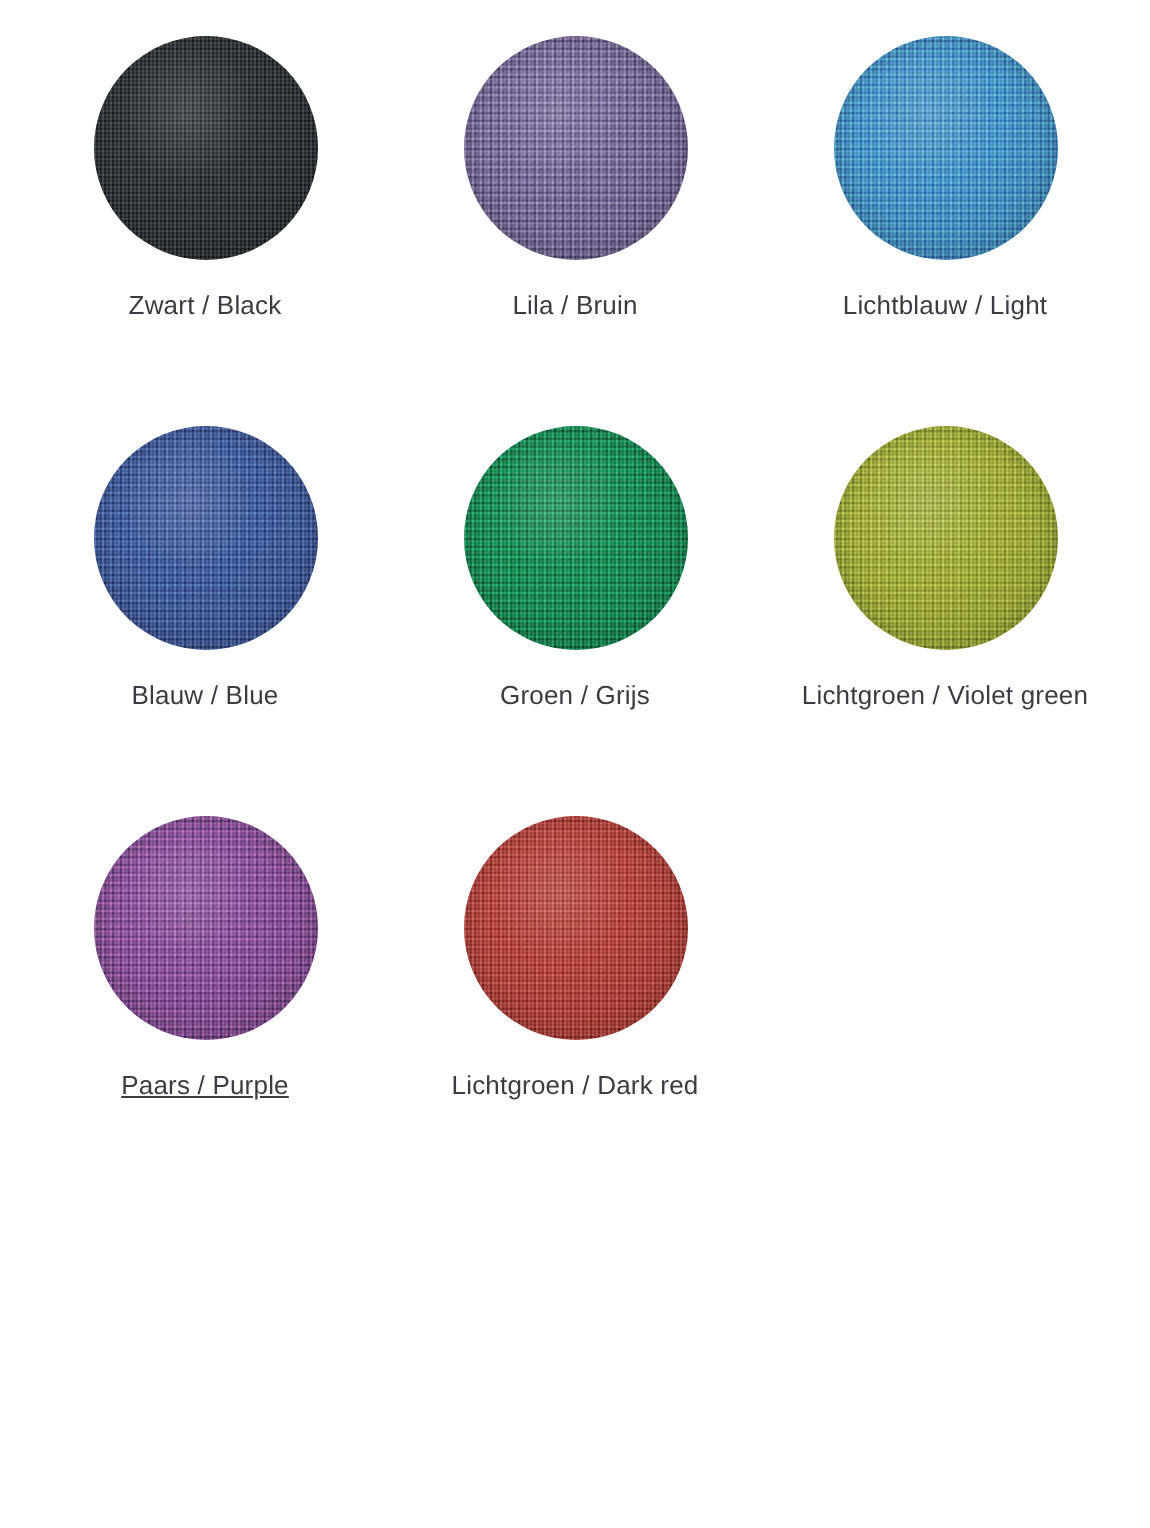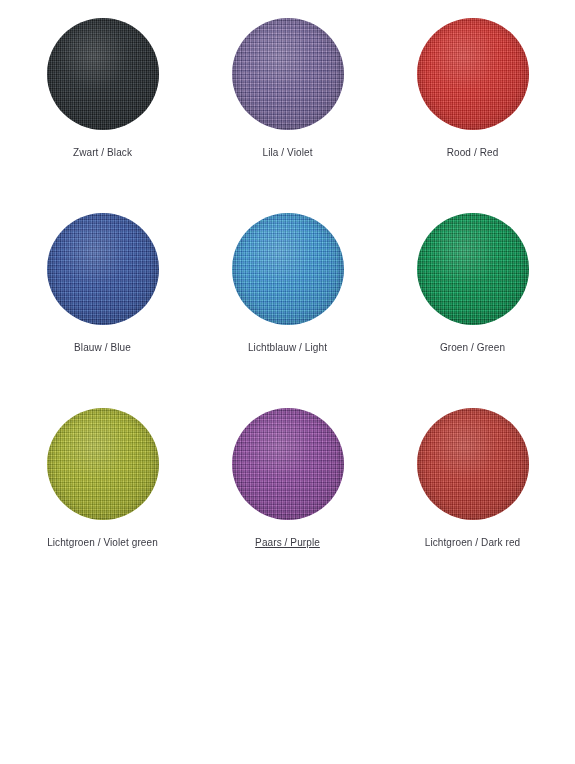--- a/index.html
+++ b/index.html
@@ -75,64 +75,60 @@
         rgba(0,0,0,0.09) 2px),
       radial-gradient(ellipse 70% 70% at 42% 34%,
         rgba(255,255,255,0.16) 0%,
         rgba(255,255,255,0.02) 45%,
         rgba(0,0,0,0.10) 100%);
     pointer-events: none;
   }
 
   .swatch-label {
     margin-top: 16px;
-    font-size: 10px;
+    font-size: 13px;
     line-height: 14px;
     color: #3b3b44;
     text-align: center;
     white-space: nowrap;
     letter-spacing: 0.1px;
   }
 </style>
 </head>
 <body style="background: rgb(255, 255, 255);">
 
 <div class="swatch-sheet">
 
   <div class="swatch-cell">
     <div class="swatch-disc" style="--swatch-color: #22282c;"></div>
     <div class="swatch-label" style="color: rgb(59, 59, 68);">Zwart / Black</div>
   </div>
 
   <div class="swatch-cell">
     <div class="swatch-disc" style="--swatch-color: #7b6aa0;"></div>
-    <div class="swatch-label" style="color: rgb(59, 59, 68);">Lila / Violet</div>
+    <div class="swatch-label" style="color: rgb(59, 59, 68);">Lila / Bruin</div>
   </div>
 
 
 
+
+
   <div class="swatch-cell">
-    <div class="swatch-disc" style="--swatch-color: #d8322e;"></div>
-    <div class="swatch-label" style="color: rgb(59, 59, 68);">Rood / Red</div>
+    <div class="swatch-disc" style="--swatch-color: #3e9ad6;"></div>
+    <div class="swatch-label" style="color: rgb(59, 59, 68);">Lichtblauw / Light</div>
   </div>
-
 
   <div class="swatch-cell">
     <div class="swatch-disc" style="--swatch-color: #3857a4;"></div>
     <div class="swatch-label" style="color: rgb(59, 59, 68);">Blauw / Blue</div>
   </div>
 
   <div class="swatch-cell">
-    <div class="swatch-disc" style="--swatch-color: #3e9ad6;"></div>
-    <div class="swatch-label" style="color: rgb(59, 59, 68);">Lichtblauw / Light</div>
-  </div>
-
-  <div class="swatch-cell">
     <div class="swatch-disc" style="--swatch-color: #08914e;"></div>
-    <div class="swatch-label" style="color: rgb(59, 59, 68);">Groen / Green</div>
+    <div class="swatch-label" style="color: rgb(59, 59, 68);">Groen / Grijs</div>
   </div>
 
   <div class="swatch-cell">
     <div class="swatch-disc" style="--swatch-color: #aab62e;"></div>
     <div class="swatch-label" style="color: rgb(59, 59, 68);">Lichtgroen / Violet green</div>
   </div>
 
   <div class="swatch-cell">
     <div class="swatch-disc" style="--swatch-color: #8e4ba0;"></div>
     <div class="swatch-label" style="color: rgb(59, 59, 68); text-decoration: underline;">Paars / Purple</div>

